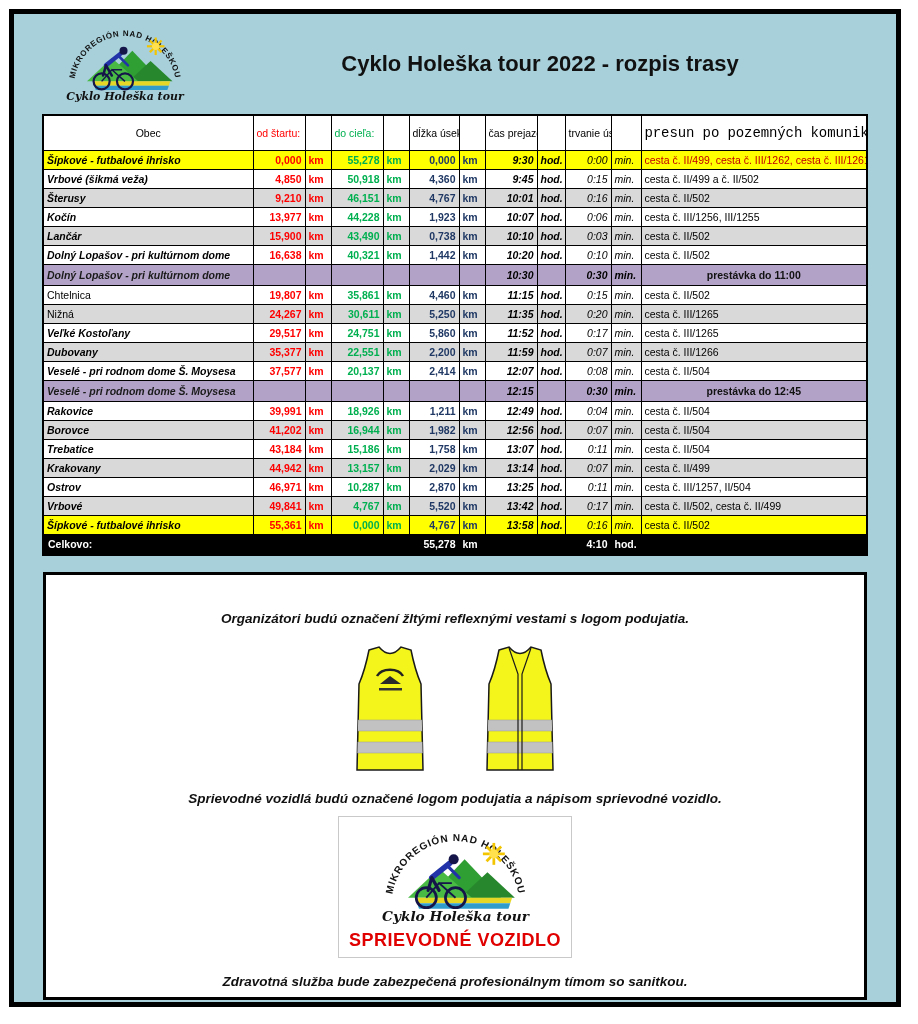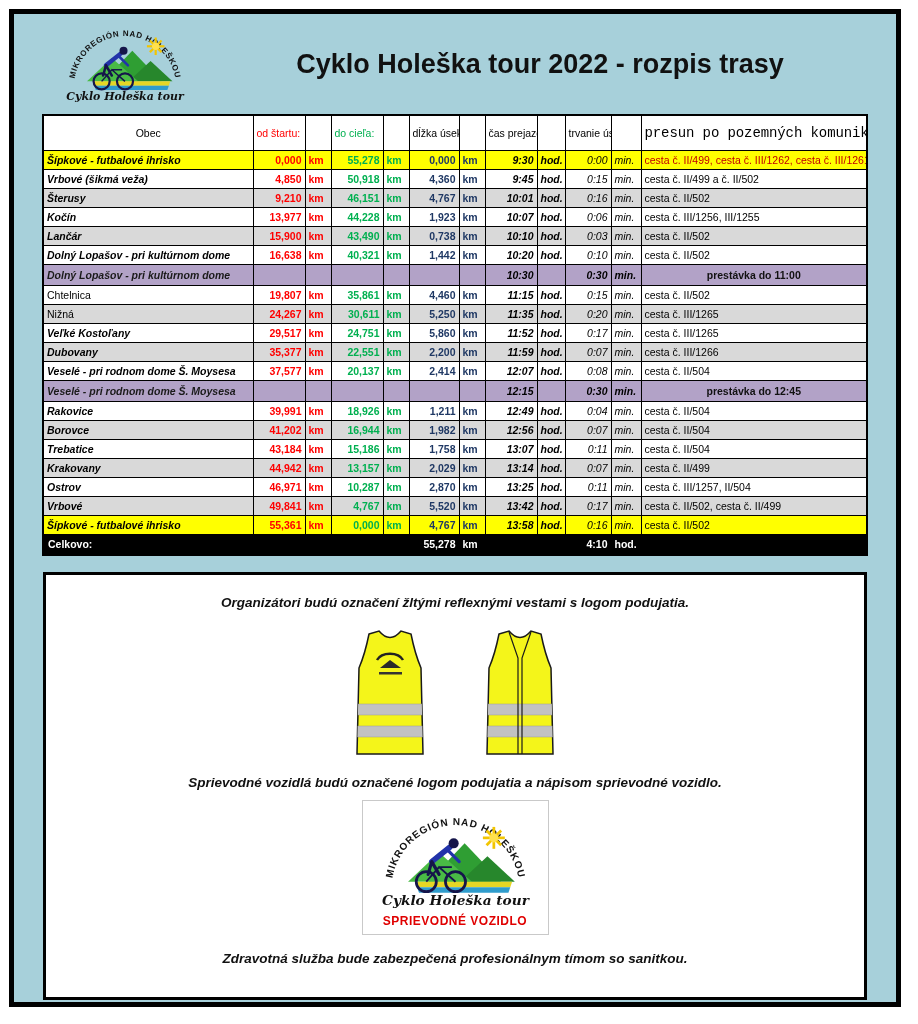--- a/index.html
+++ b/index.html
@@ -1,21 +1,21 @@
 <!DOCTYPE html>
 <html><head>
 <meta charset="utf-8">
 <style>
   html,body{margin:0;padding:0;}
   body{width:918px;height:1024px;background:#ffffff;font-family:"Liberation Sans",sans-serif;}
   .frame{position:absolute;left:9px;top:9px;width:892px;height:998px;border:5px solid #000;background:#a7d0da;box-sizing:border-box;}
   
   .hdr{display:flex;align-items:center;height:100px;}
   .hdr-logo{width:150px;margin-left:36px;flex:0 0 auto;text-align:center;}
-  .hdr-title{flex:1;text-align:center;font-size:27px;font-weight:bold;color:#111;padding-right:16px;letter-spacing:0;}
+  .hdr-title{flex:1;text-align:center;font-size:22px;font-weight:bold;color:#111;padding-right:16px;letter-spacing:0;}
   .logo-script{font-family:"DejaVu Serif",serif;font-style:italic;font-weight:bold;}
   
   table.route{border-collapse:collapse;table-layout:fixed;width:824px;margin:0 auto;background:#fff;border:2px solid #000;}
   table.route th,table.route td{border:1px solid #000;padding:0 3px;overflow:hidden;white-space:nowrap;box-sizing:border-box;}
   table.route td{height:19px;font-size:10.5px;}
   thead th{height:35px;font-weight:normal;font-size:10.5px;vertical-align:middle;background:#fff;}
   th.h-obec{text-align:center;}
   th.h-od{color:#ff0000;text-align:left;}
   th.h-do{color:#00b050;text-align:left;}
   th.h-wrap{text-align:left;white-space:normal;line-height:1.15;}
@@ -38,26 +38,26 @@
   tr.row-white td{background:#ffffff;}
   tr.row-gray td{background:#d9d9d9;}
   tr.row-yellow td{background:#ffff00;}
   tr.row-break td{background:#b2a2c7;height:21px;}
   tr.row-break .c-obec{color:#1a1a1a;}
   tr.row-total td{background:#000;color:#fff;border-color:#000;font-weight:bold;height:21px;}
   tr.row-total .c-total-label{text-align:left;padding-left:4px;}
   
   .info-box{width:824px;margin:16px auto 0;background:#fff;border:3px solid #000;box-sizing:border-box;height:428px;text-align:center;}
   .info-line{font-size:13.5px;font-weight:bold;font-style:italic;color:#111;margin:0;}
-  .line1{padding-top:20px;}
+  .line1{padding-top:36px;}
   .line2{padding-top:6px;}
   .line3{padding-top:16px;}
   .vests{margin:16px auto 4px;}
   .vehicle-logo-box{display:inline-block;background:#fff;border:1px solid #c9c9c9;padding:4px 10px 6px;margin-top:10px;}
-  .vehicle-label{font-size:12px;font-weight:bold;color:#e00000;letter-spacing:0.5px;font-family:"Liberation Sans",sans-serif;}
+  .vehicle-label{font-size:18px;font-weight:bold;color:#e00000;letter-spacing:0.5px;font-family:"Liberation Sans",sans-serif;}
 </style>
 </head>
 <body>
 
 <div class="frame">
 
   <div class="hdr">
     <div class="hdr-logo">
       <svg width="132" height="84" viewBox="0 0 180 115">
         <defs>

